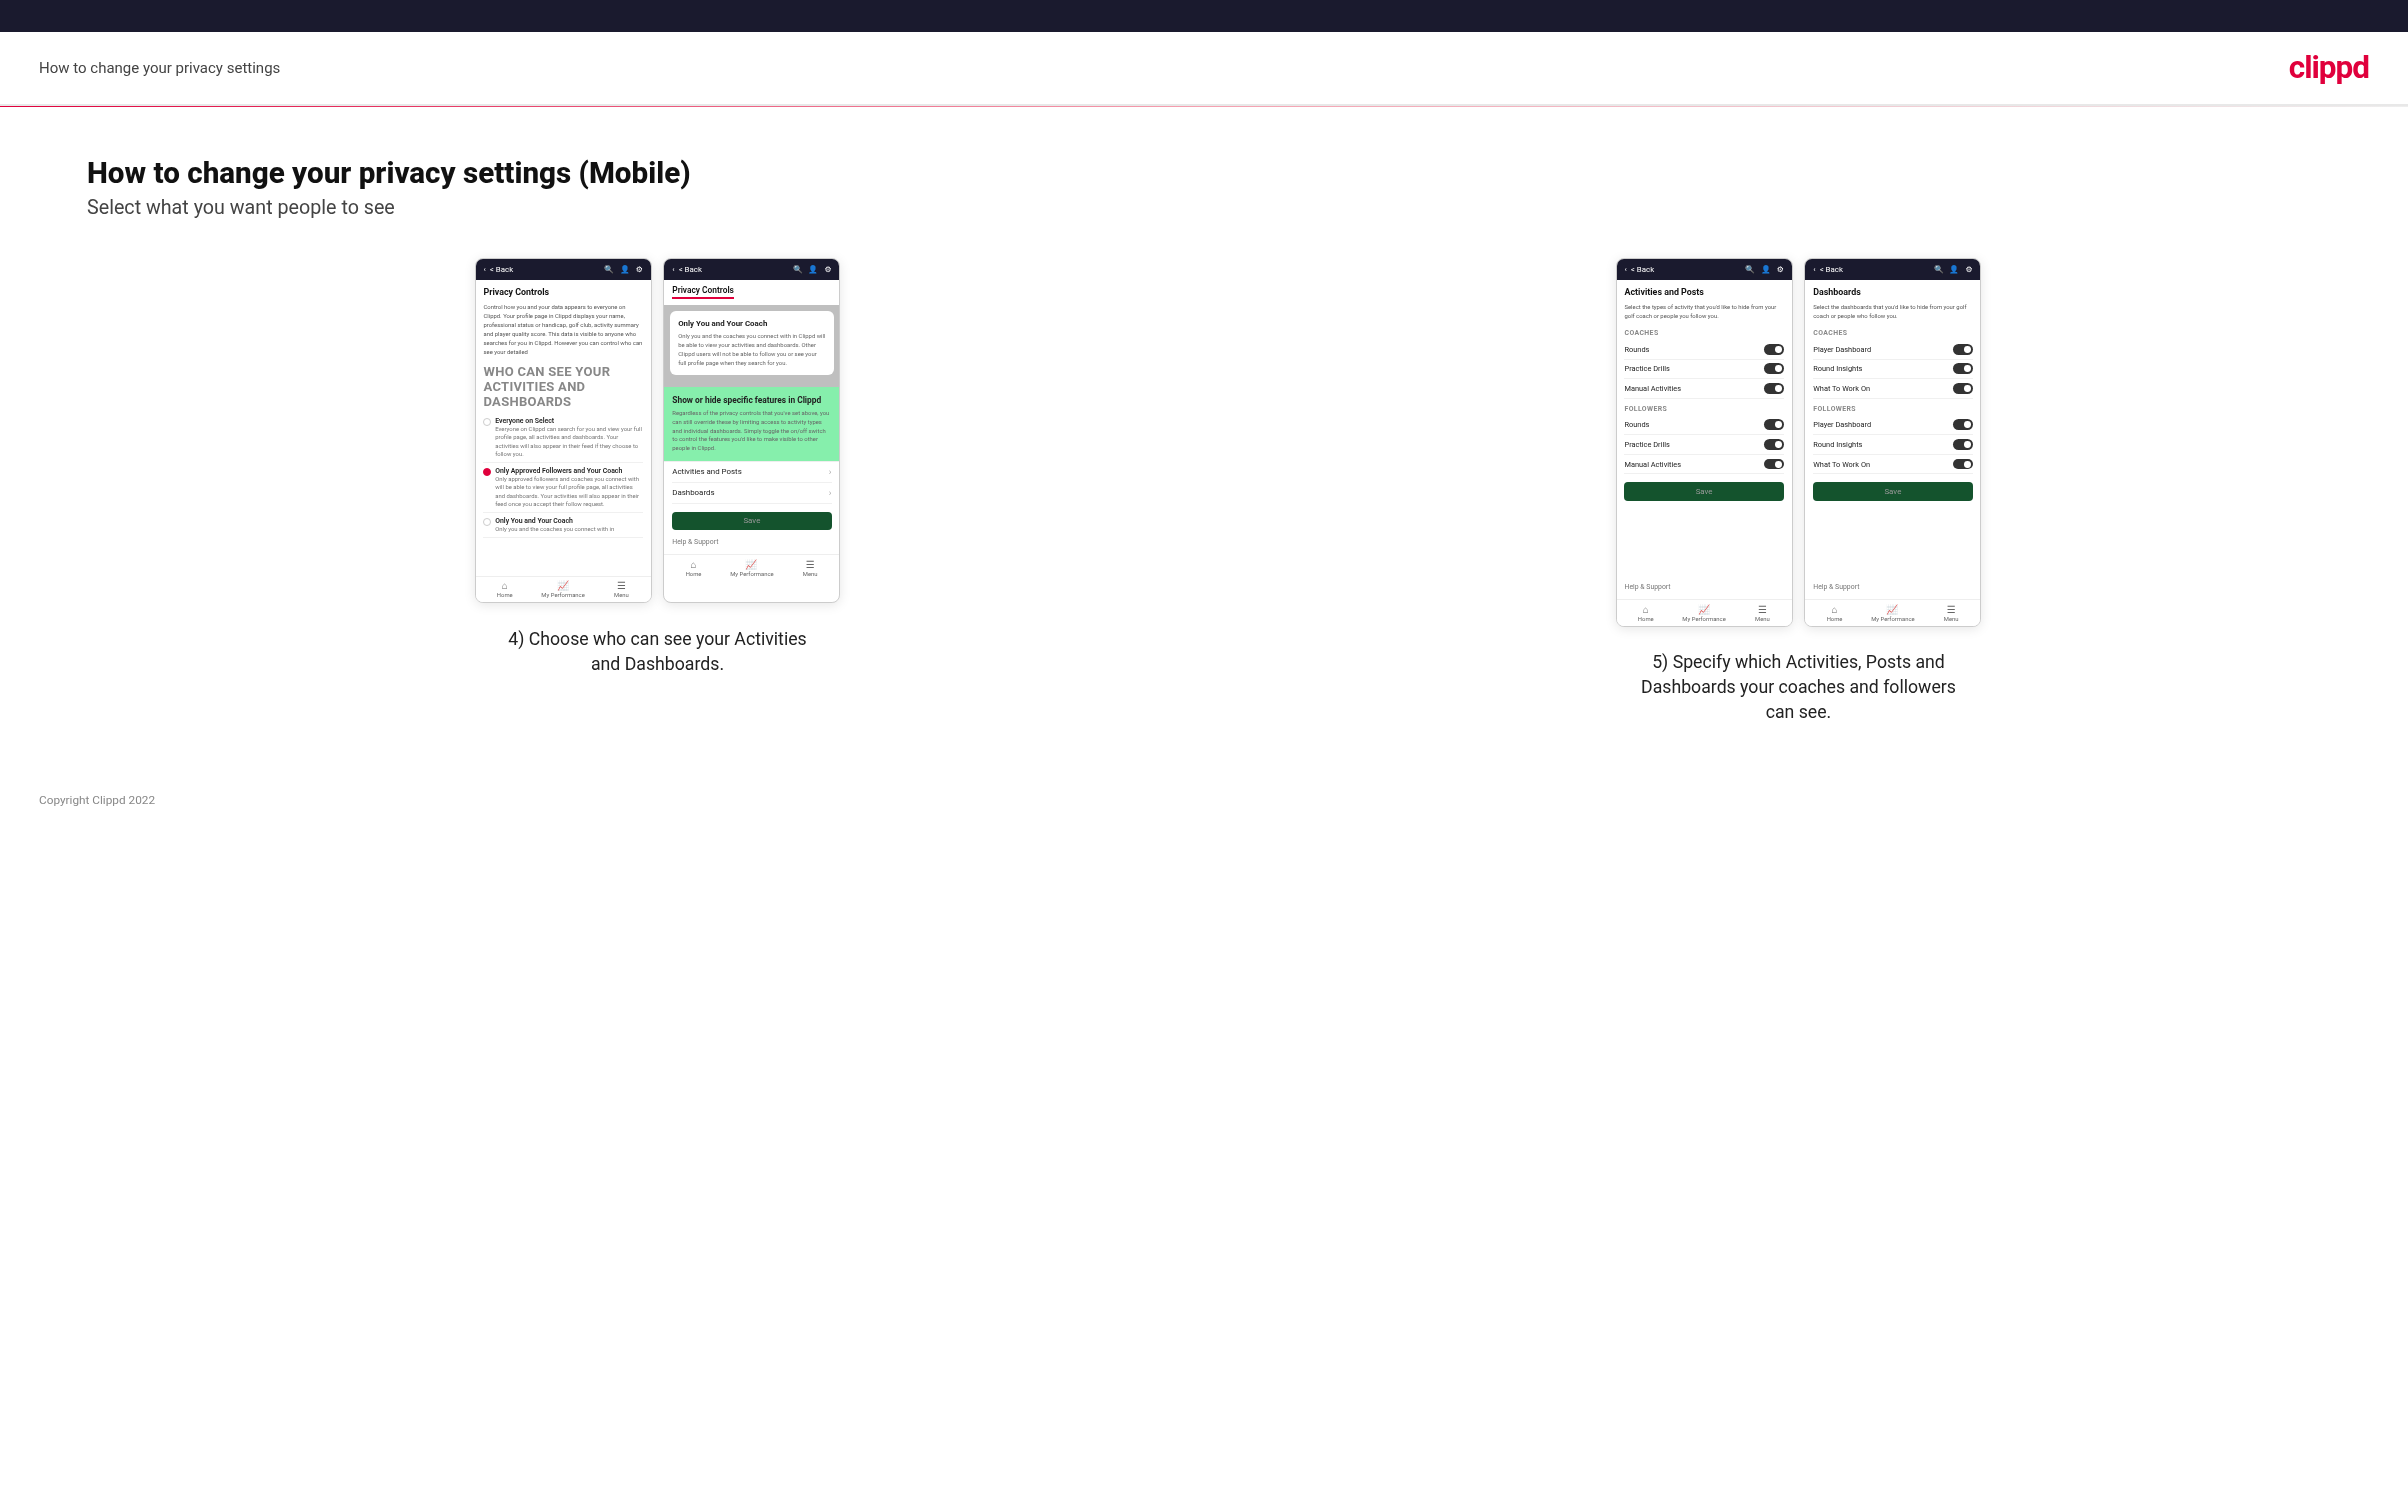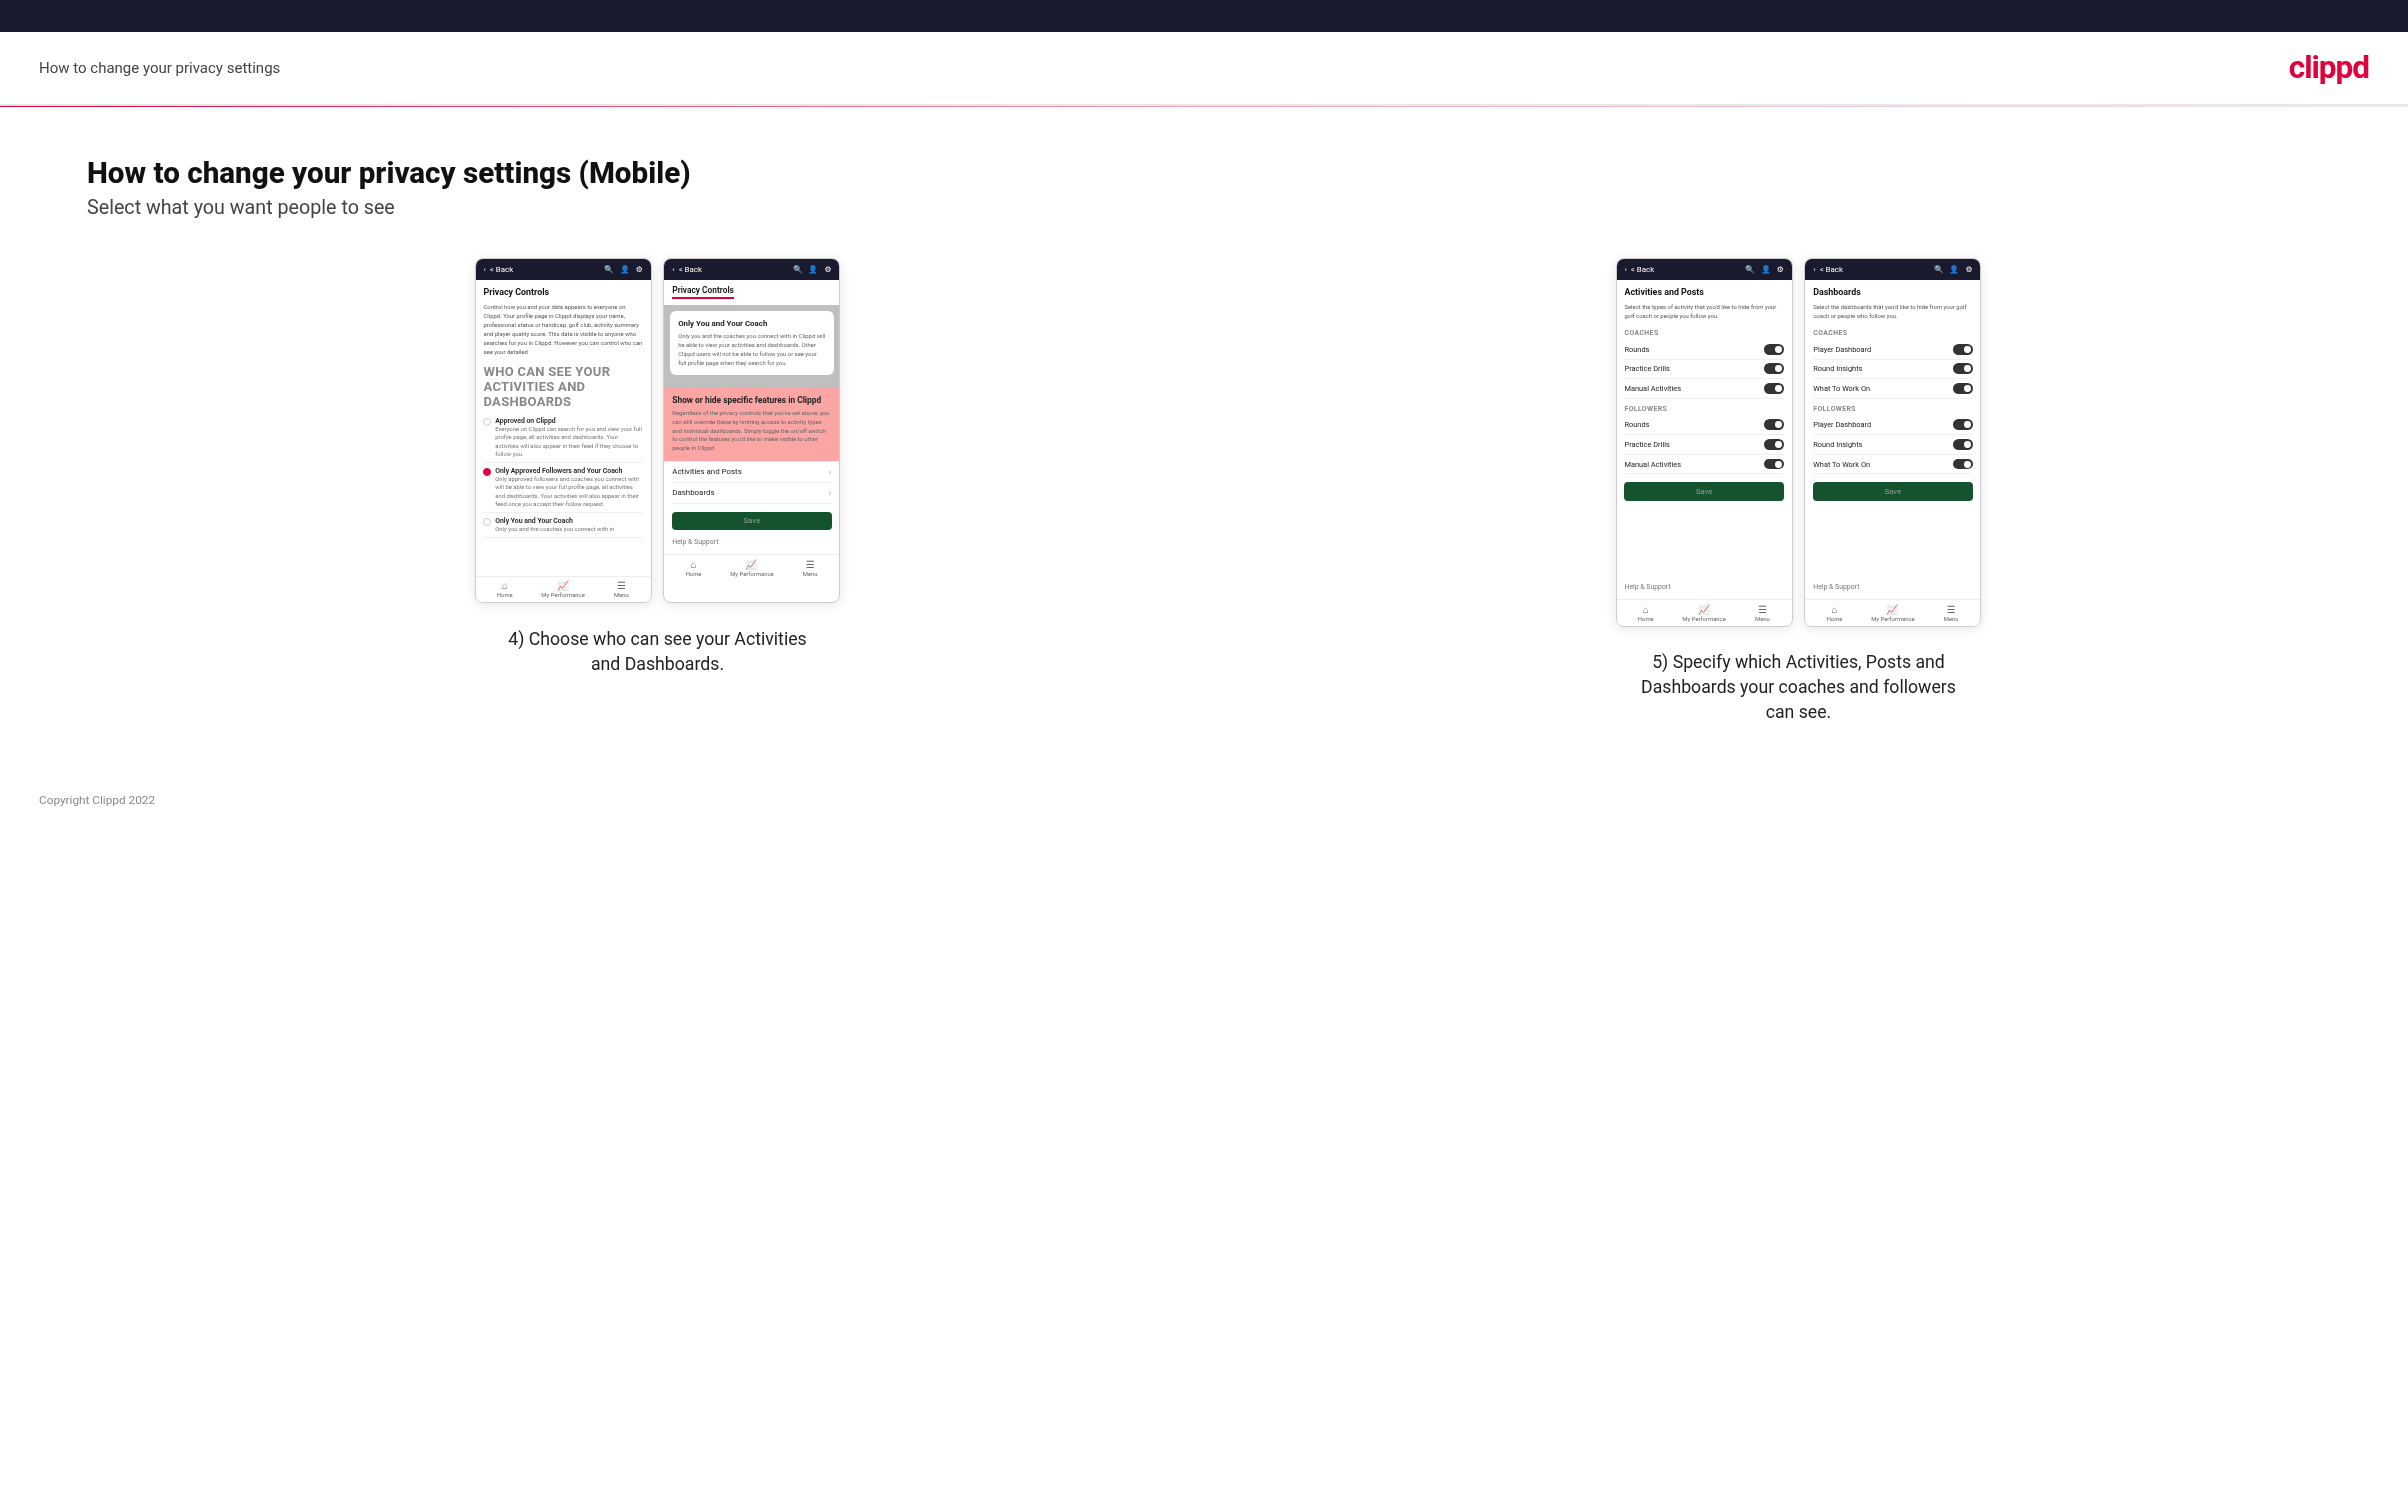--- a/index.html
+++ b/index.html
@@ -261,21 +261,21 @@
       font-size: 7.9px;
       font-weight: 700;
       margin-bottom: 3.9px;
     }
     .popup-text {
       font-size: 5.9px;
       color: #666;
       line-height: 1.5;
     }
     .info-card {
-      background: #fca5a5;
+      background: #86efac;
       padding: 7.9px;
       border-bottom: 1px solid #eee;
     }
     .info-title {
       font-size: 8.4px;
       font-weight: 700;
       margin-bottom: 3.9px;
     }
     .info-text {
       font-size: 5.9px;
@@ -360,21 +360,21 @@
           </div>
 
           <div class="phone-content">
             <div class="phone-content-title">Privacy Controls</div>
             <div class="phone-content-text">Control how you and your data appears to everyone on Clippd. Your profile page in Clippd displays your name, professional status or handicap, golf club, activity summary and player quality score. This data is visible to anyone who searches for you in Clippd. However you can control who can see your detailed</div>
             <div class="phone-section-label">Who Can See Your Activities and Dashboards</div>
 
             <div class="phone-option-row">
               <div class="radio-circle"></div>
               <div class="option-texts">
-                <div class="option-title">Approved on Clippd</div>
+                <div class="option-title">Everyone on Select</div>
                 <div class="option-desc">Everyone on Clippd can search for you and view your full profile page, all activities and dashboards. Your activities will also appear in their feed if they choose to follow you.</div>
               </div>
             </div>
 
             <div class="phone-option-row">
               <div class="radio-circle selected"></div>
               <div class="option-texts">
                 <div class="option-title">Only Approved Followers and Your Coach</div>
                 <div class="option-desc">Only approved followers and coaches you connect with will be able to view your full profile page, all activities and dashboards. Your activities will also appear in their feed once you accept their follow request.</div>
               </div>

